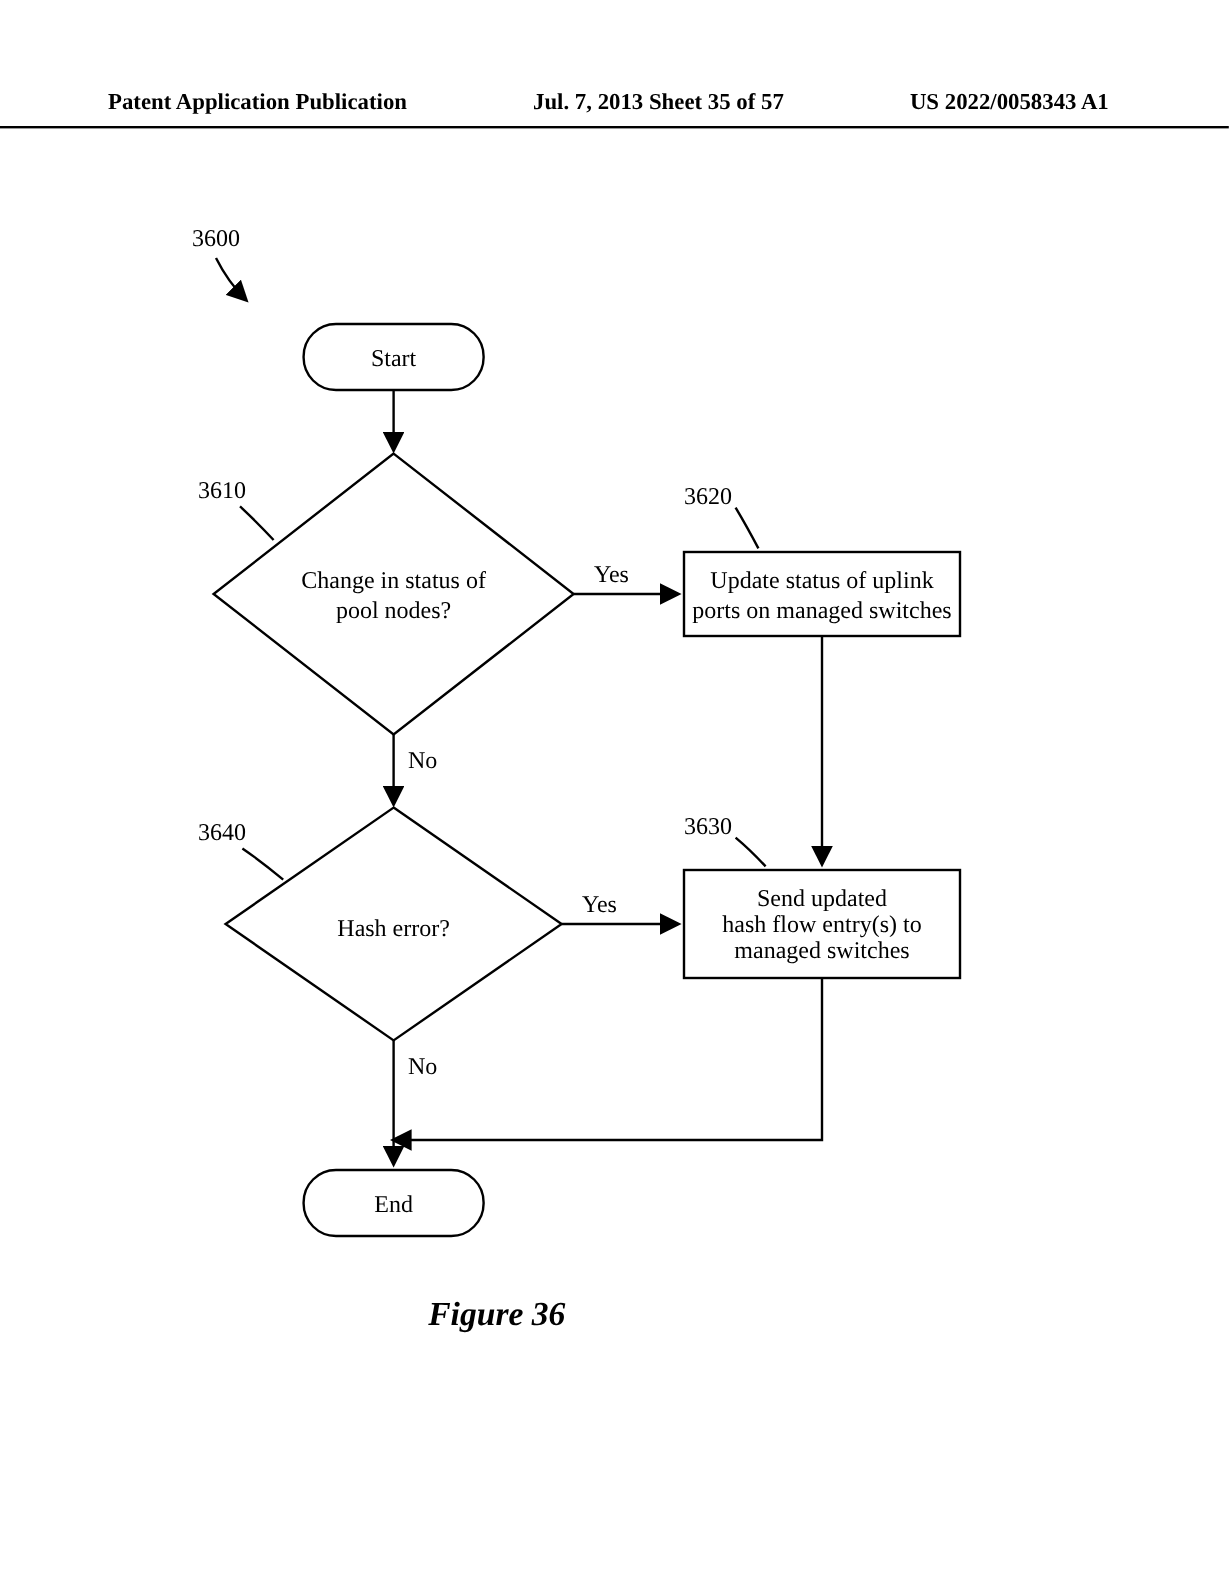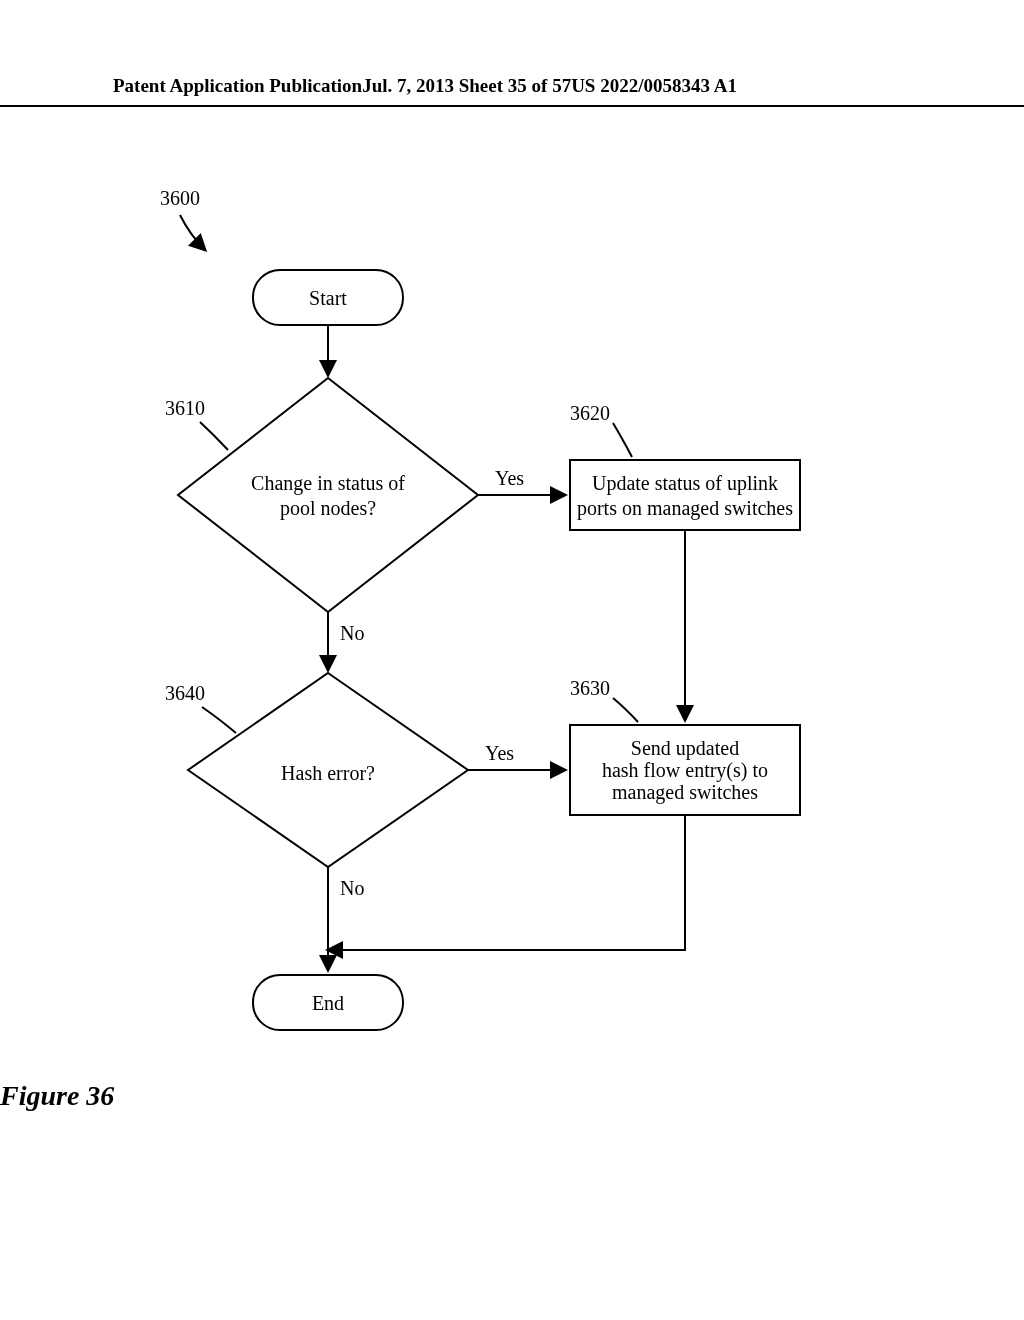--- a/index.html
+++ b/index.html
@@ -9,24 +9,24 @@
     background: #fff;
     font-family: "Times New Roman", Times, serif;
     position: relative;
   }
   .header {
     position: absolute;
     top: 75px;
     left: 0;
     width: 1024px;
     display: flex;
-    justify-content: flex-start;
+    justify-content: space-between;
     font-size: 19px;
     font-weight: bold;
-    padding: 0 100px 8px 113px;
+    padding: 0 100px 8px 90px;
     border-bottom: 2.5px solid #000;
   }
   .svg-stage {
     position: absolute;
     top: 160px;
     left: 0;
     width: 1024px;
     height: 1000px;
   }
   .shape-text {
@@ -36,21 +36,21 @@
     dominant-baseline: middle;
   }
   .label-text {
     font-family: "Times New Roman", Times, serif;
     font-size: 20px;
   }
   .figure-caption {
     position: absolute;
     top: 1080px;
     width: 828px;
-    text-align: left;
+    text-align: center;
     font-size: 28px;
     font-style: italic;
     font-weight: bold;
   }
 </style>
 </head>
 <body>
 
 <div class="header">
   <span>Patent Application Publication</span>

